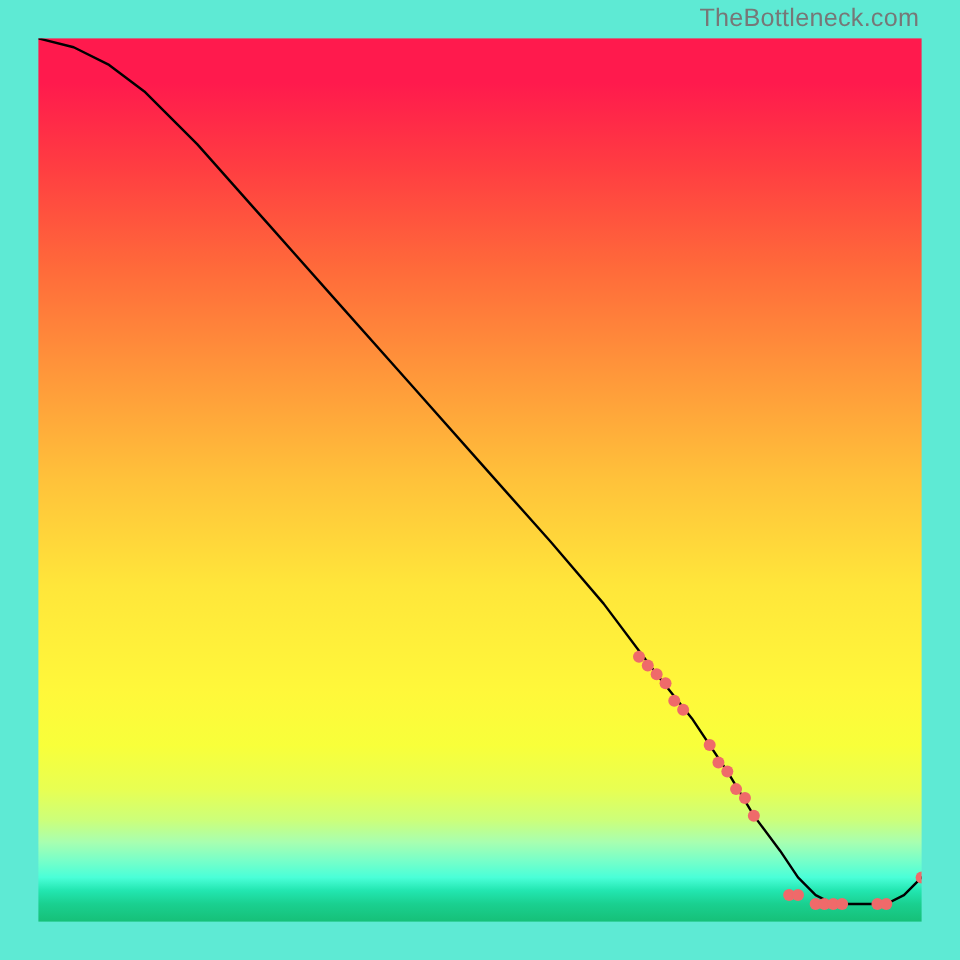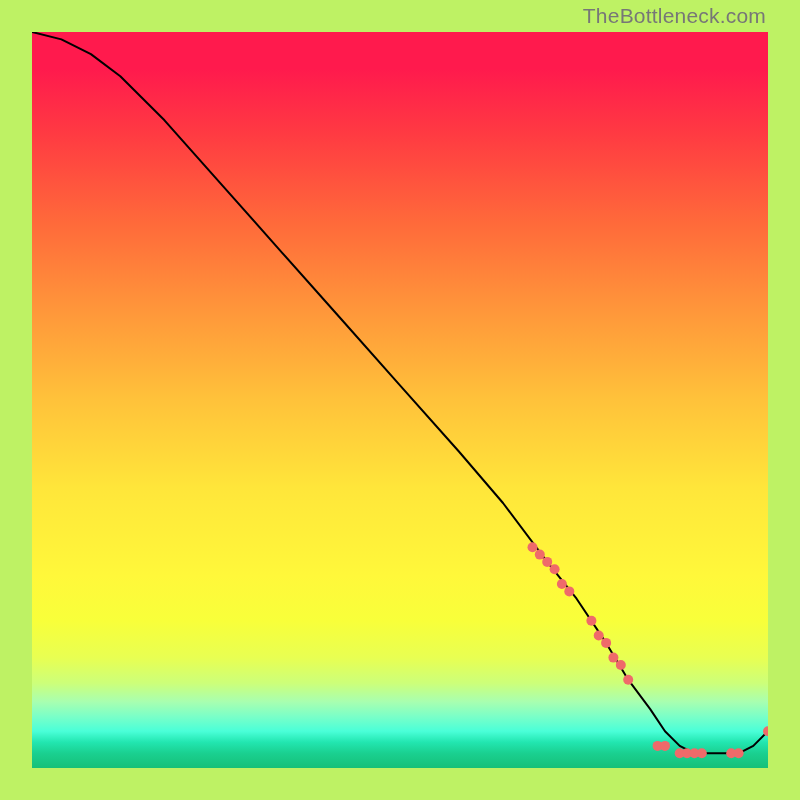--- a/index.html
+++ b/index.html
@@ -8,21 +8,21 @@
     width: 800px;
     height: 800px;
     background: #000;
     overflow: hidden;
     font-family: Arial, Helvetica, sans-serif;
   }
   .frame {
     position: relative;
     width: 800px;
     height: 800px;
-    background: #bef264;
+    background: #5eead4;
   }
   .plot {
     position: absolute;
     left: 32px;
     top: 32px;
     width: 736px;
     height: 736px;
     background: linear-gradient(to bottom,
        #ff1a4d 0%,
        #ff1a4d 5%,

